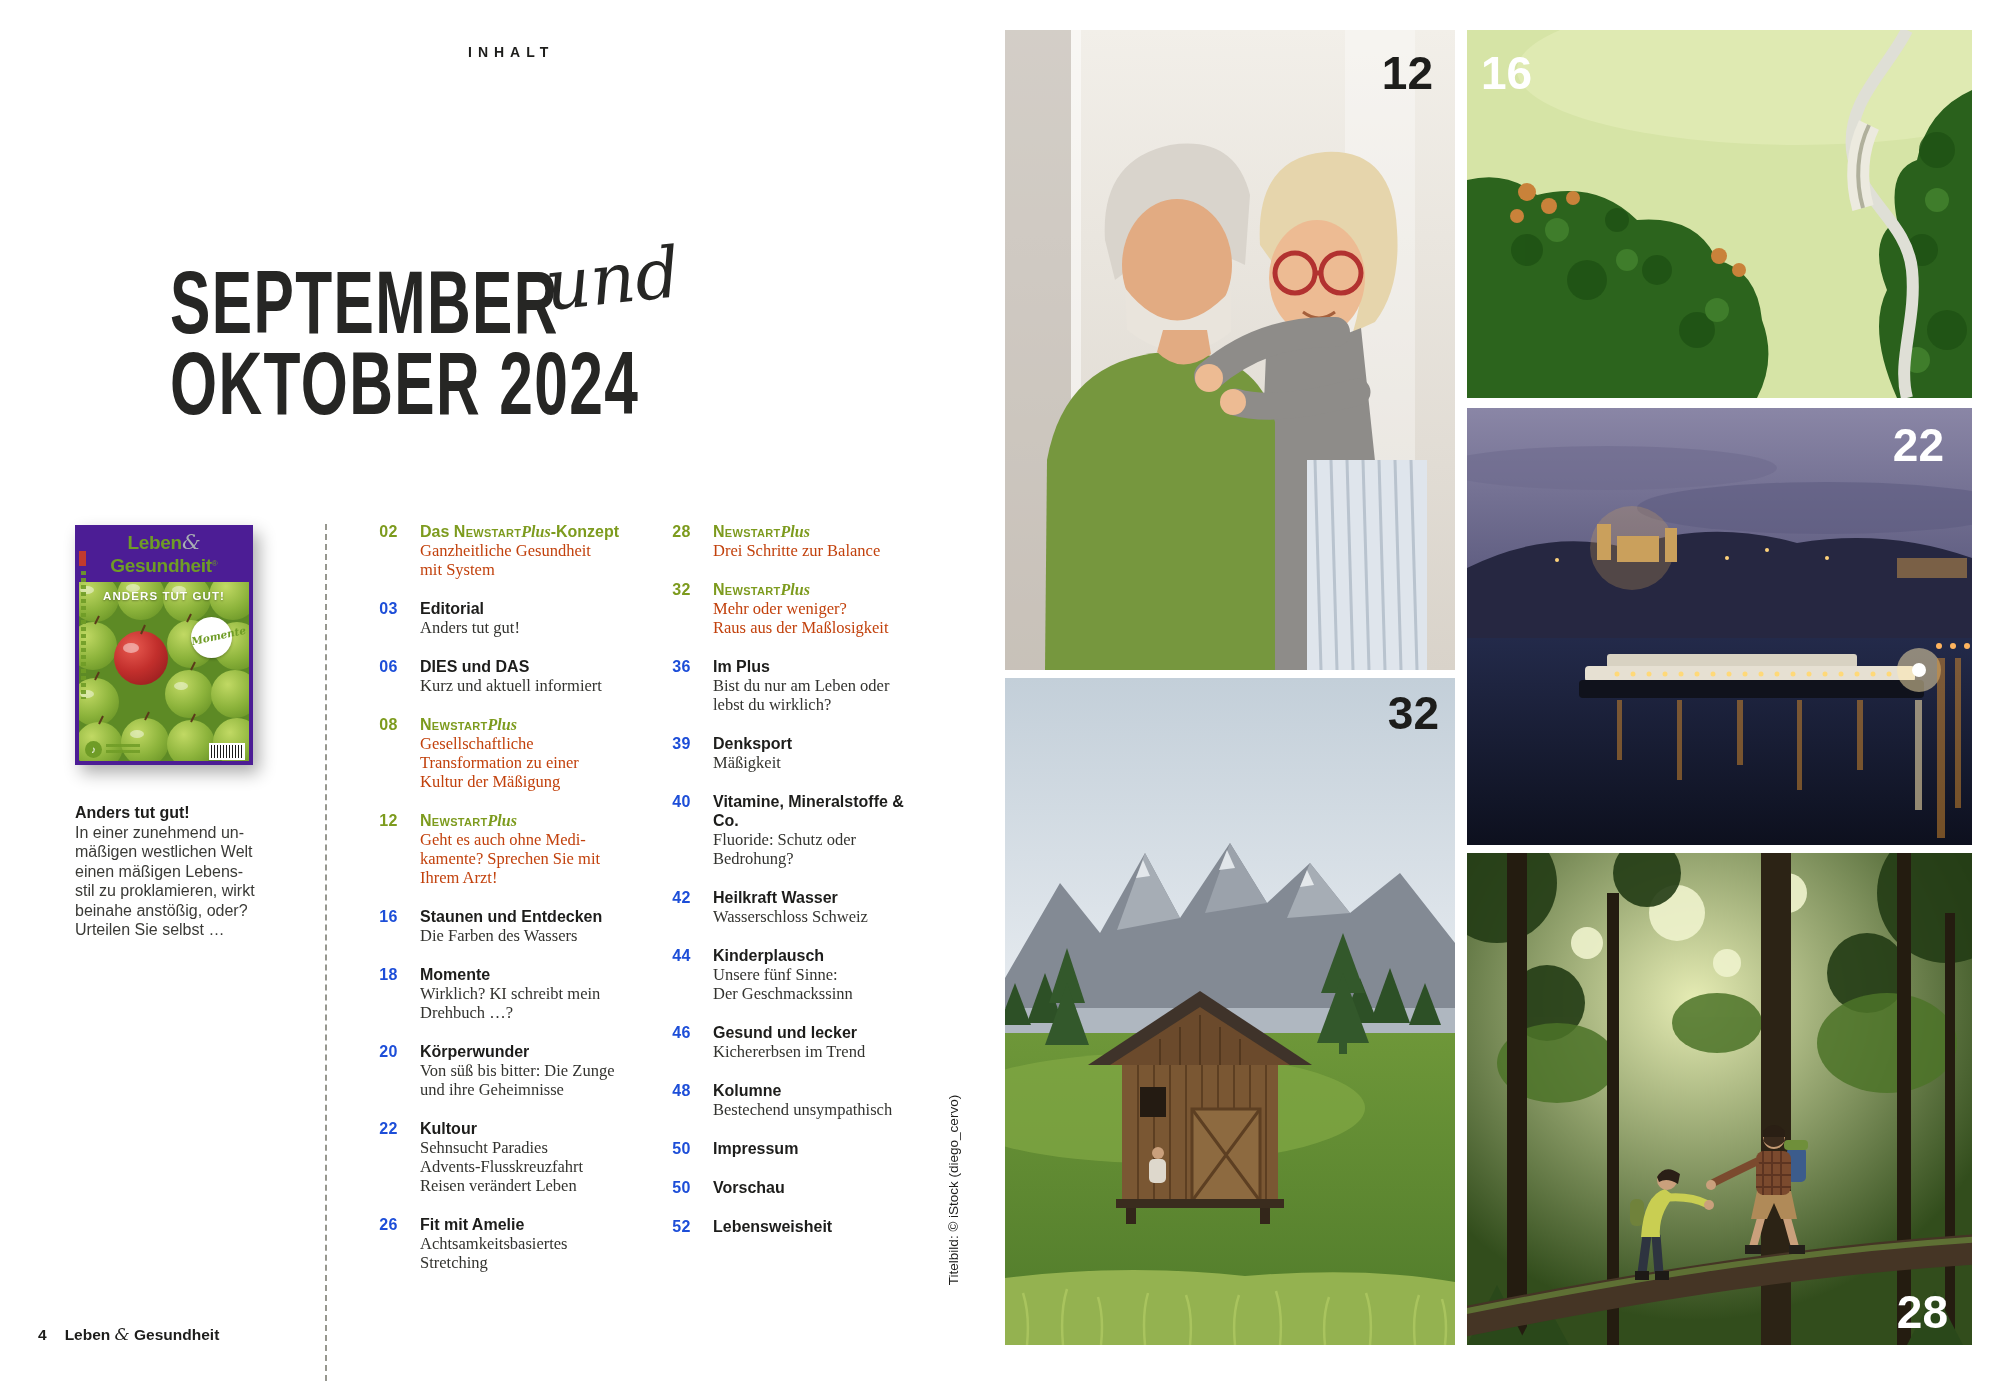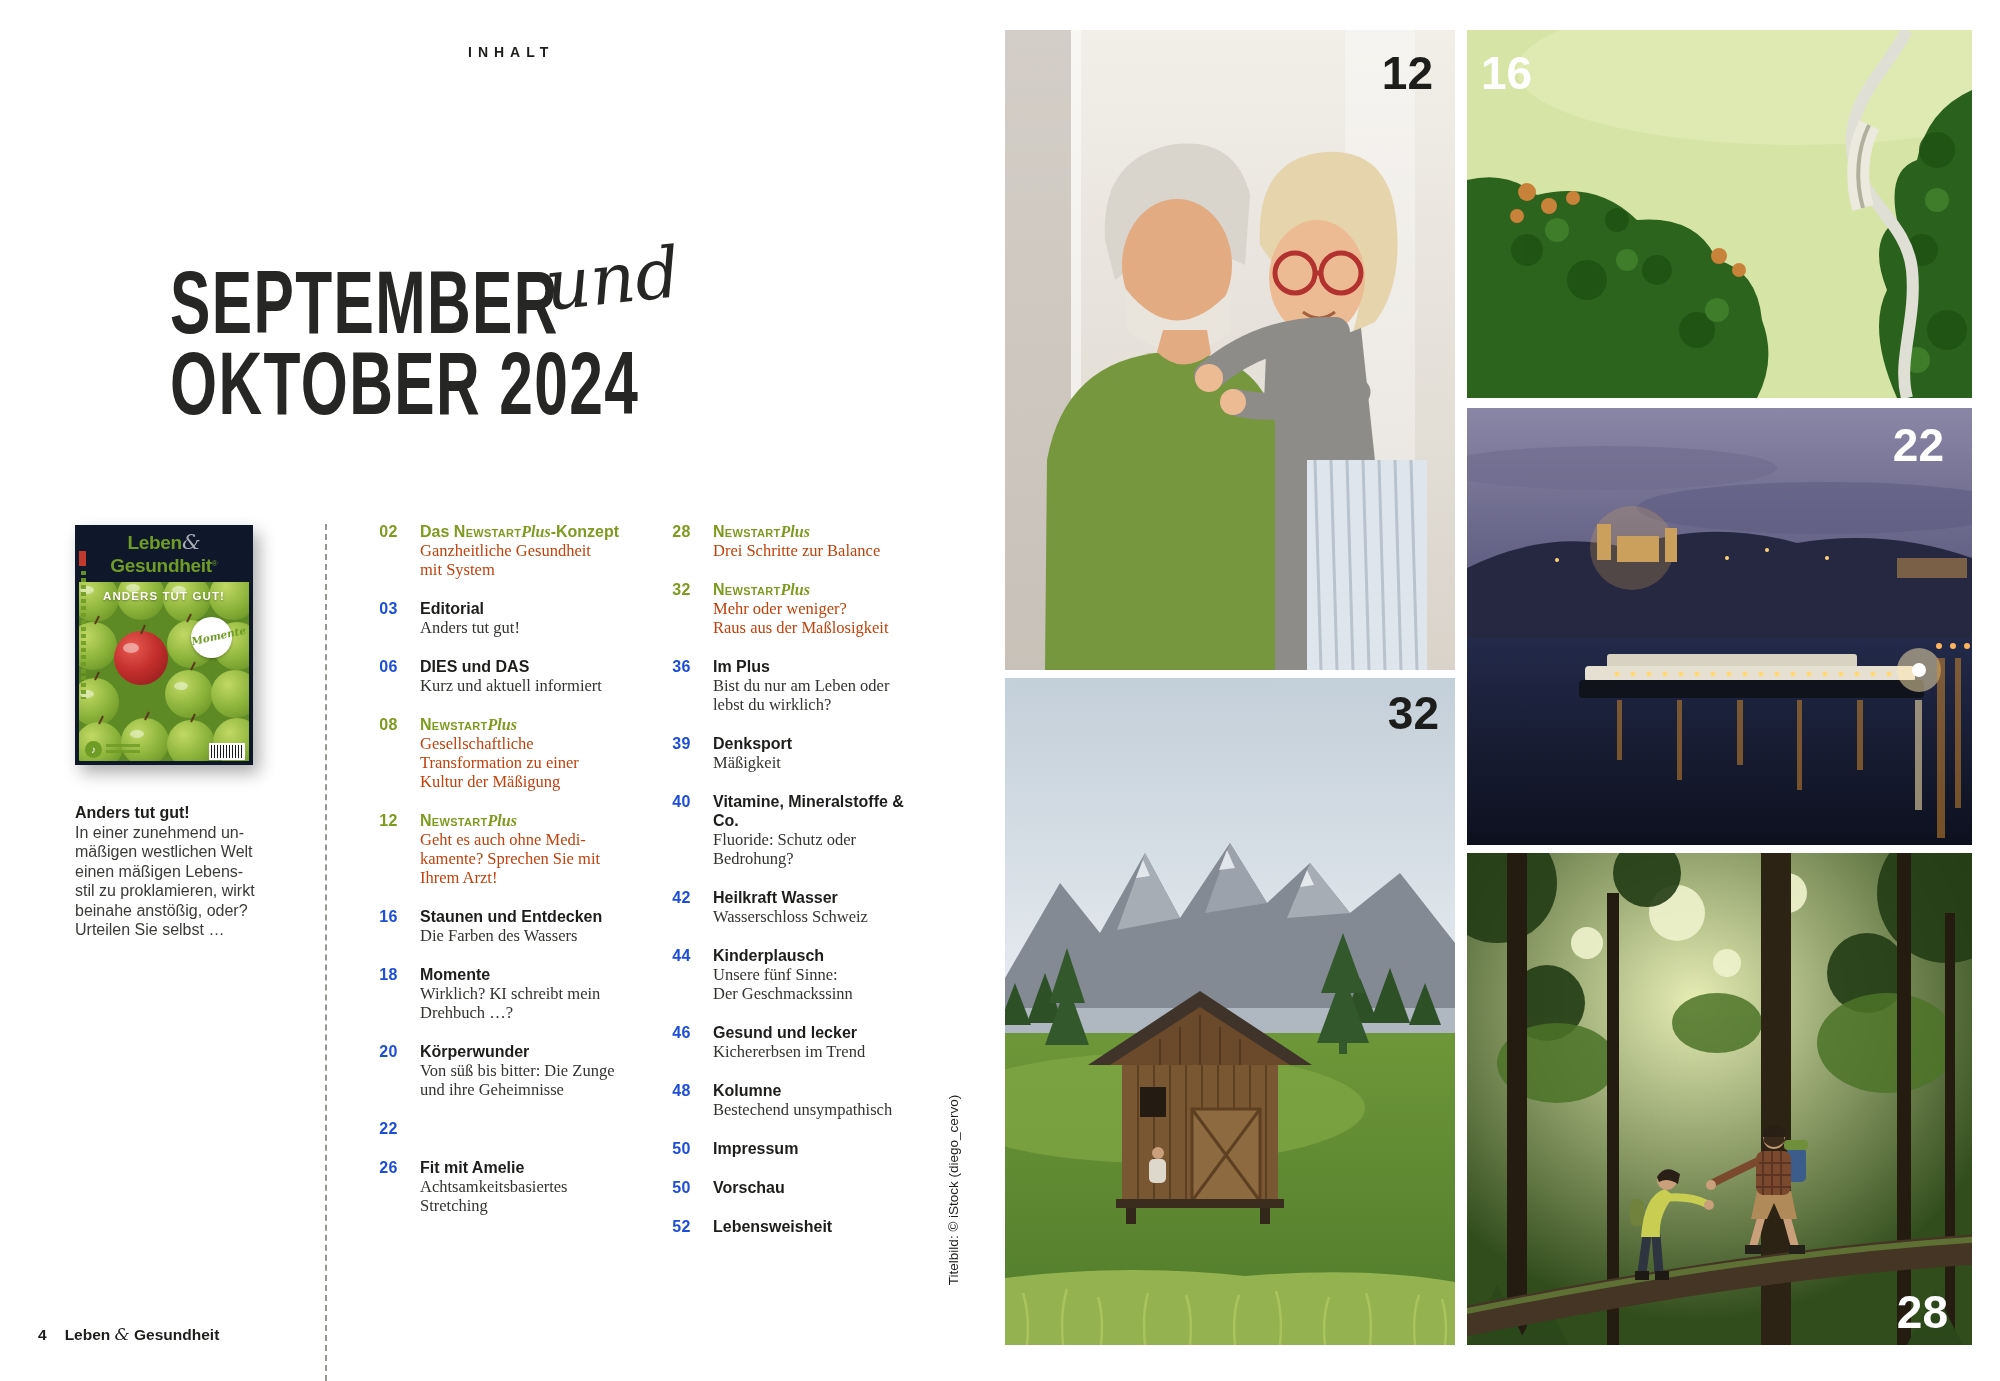--- a/index.html
+++ b/index.html
@@ -11,21 +11,21 @@
   .inhalt{position:absolute;left:468px;top:44px;font-size:14px;font-weight:bold;letter-spacing:6px;color:#1d1d1b;}
   .title-block{
     position:absolute;left:170px;top:262px;font-weight:bold;font-size:89px;line-height:81px;
     letter-spacing:2px;color:#262624;white-space:nowrap;transform:scaleX(0.68);transform-origin:left top;
   }
   .title-script{
     position:absolute;left:545px;top:238px;font-family:"DejaVu Serif",serif;font-style:italic;
     font-weight:normal;font-size:70px;color:#262624;transform:rotate(-6deg);
   }
   
-  .cover{position:absolute;left:75px;top:525px;width:178px;height:240px;background:#0f172a;
+  .cover{position:absolute;left:75px;top:525px;width:178px;height:240px;background:#4c1d95;
     box-shadow:6px 8px 16px rgba(0,0,0,0.32);}
   .cover-logo{position:absolute;top:7px;left:0;right:0;text-align:center;line-height:20px;}
   .cover-logo .lg{font-weight:bold;font-size:19px;color:#6f9c26;letter-spacing:-0.3px;}
   .cover-logo .amp{font-family:"DejaVu Serif",serif;font-style:italic;font-size:21px;color:#a7adb3;}
   .cover-logo .reg{font-size:8px;vertical-align:super;color:#6f9c26;}
   .cover-apples{position:absolute;left:4px;top:57px;width:170px;height:179px;overflow:hidden;}
   .cover-headline{position:absolute;left:0;right:0;top:65px;text-align:center;color:#fff;
     font-weight:bold;font-size:11.5px;letter-spacing:1.1px;text-shadow:0 1px 2px rgba(0,0,0,0.35);}
   .cover-badge{position:absolute;left:116px;top:92px;width:41px;height:41px;border-radius:50%;
     background:#fff;box-shadow:0 1px 3px rgba(0,0,0,0.3);}
@@ -229,20 +229,24 @@
   <div class="toc-entry">
     <div class="toc-num">20</div>
     <div class="toc-body">
       <div class="toc-title"><span class="t-pre">Körperwunder</span></div>
       <div class="toc-sub">Von süß bis bitter: Die Zunge<br>und ihre Geheimnisse</div>
     </div>
   </div>
 
   <div class="toc-entry">
     <div class="toc-num">22</div>
+    <div class="toc-body">
+      <div class="toc-title"><span class="t-pre">Kultour</span></div>
+      <div class="toc-sub">Sehnsucht Paradies<br>Advents-Flusskreuzfahrt<br>Reisen verändert Leben</div>
+    </div>
   </div>
 
   <div class="toc-entry">
     <div class="toc-num">26</div>
     <div class="toc-body">
       <div class="toc-title"><span class="t-pre">Fit mit Amelie</span></div>
       <div class="toc-sub">Achtsamkeitsbasiertes<br>Stretching</div>
     </div>
   </div>
 </div>

